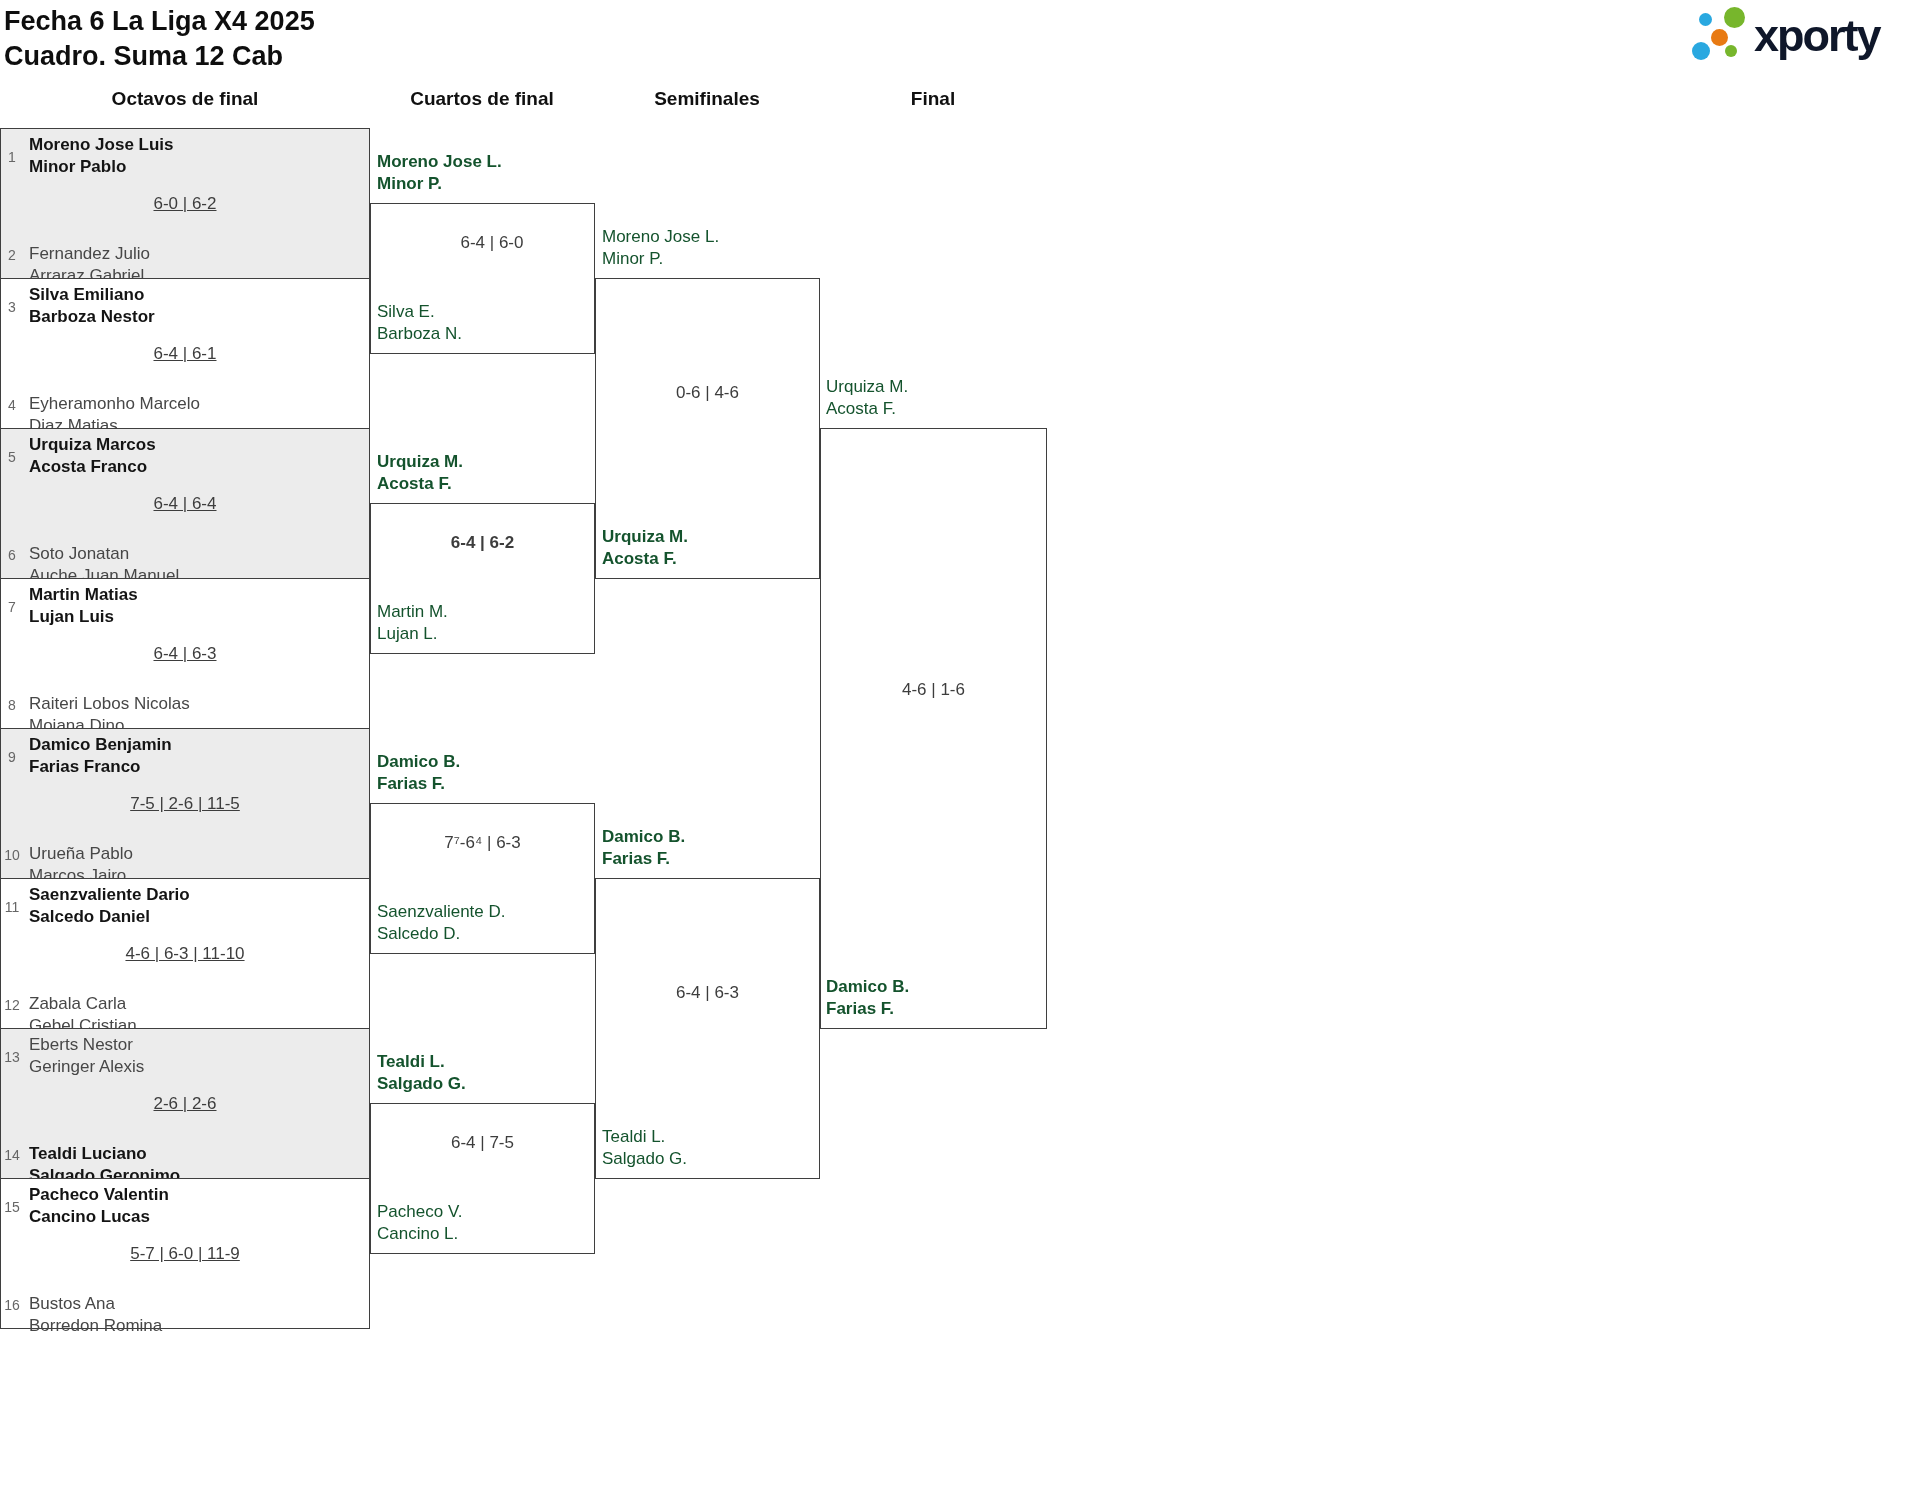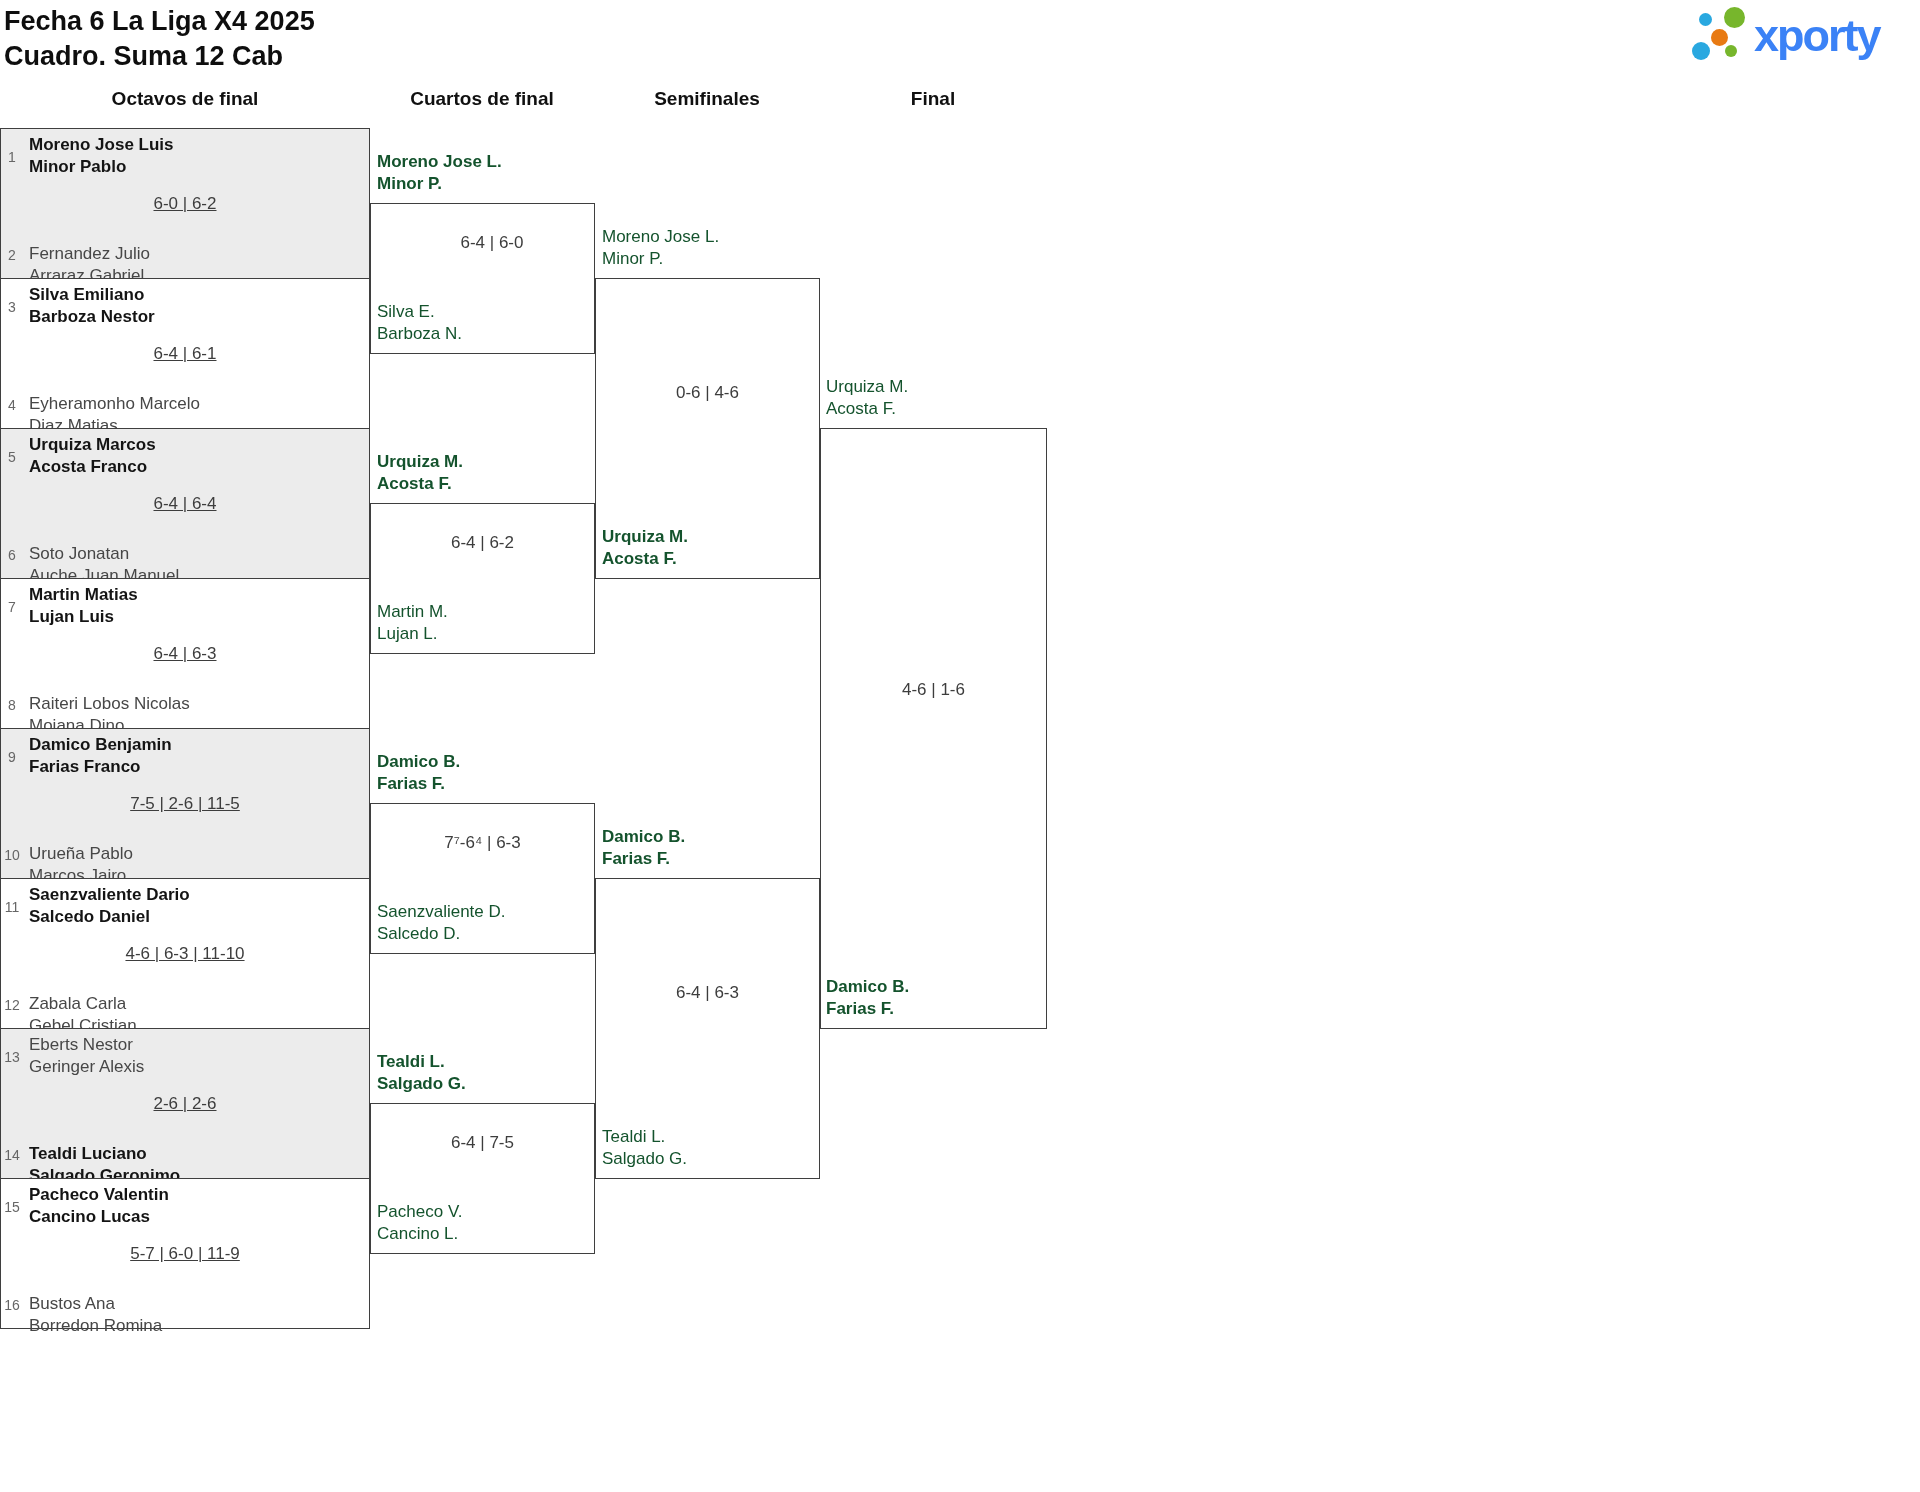--- a/index.html
+++ b/index.html
@@ -10,21 +10,21 @@
   .title { position:absolute; left:4px; top:4px; font-size:27px; line-height:35px; font-weight:700; color:#0e0e0e; }
 
   
   .logo { position:absolute; left:1688px; top:4px; width:230px; height:66px; }
   .dot { position:absolute; border-radius:50%; }
   .dot-blue-sm   { left:11px; top:9px;  width:13px; height:13px; background:#29a8e0; }
   .dot-green-lg  { left:36px; top:3px;  width:21px; height:21px; background:#77b62c; }
   .dot-orange    { left:23px; top:25px; width:17px; height:17px; background:#e87a13; }
   .dot-blue-lg   { left:4px;  top:38px; width:18px; height:18px; background:#29a8e0; }
   .dot-green-sm  { left:37px; top:41px; width:12px; height:12px; background:#77b62c; }
-  .wordmark { position:absolute; left:66px; top:8px; font-size:45px; line-height:48px; font-weight:700; letter-spacing:-2px; color:#3b82f6; }
+  .wordmark { position:absolute; left:66px; top:8px; font-size:45px; line-height:48px; font-weight:700; letter-spacing:-2px; color:#0f172a; }
 
   .round-h { position:absolute; top:88px; width:300px; text-align:center; font-size:19px; font-weight:600; color:#101010; }
 
   
   .o-match { position:absolute; left:0; width:370px; height:151px; border:1px solid #3f3f3f; background:#fff; }
   .o-match.shaded { background:#ececec; }
   .seed { position:absolute; left:0; width:22px; text-align:center; font-size:14px; line-height:22px; color:#666; }
   .seed-top { top:17px; } .seed-bottom { top:115px; }
   .team { position:absolute; left:28px; width:330px; font-size:17px; line-height:22px; color:#474747; }
   .team-top { top:5px; } .team-bottom { top:102px;margin-top:12px; }
@@ -184,21 +184,21 @@
   <div class="adv-score" style="left:370px; top:232px; width:244px;">6-4 | 6-0</div>
   <div class="adv-label" style="left:377px; top:301px;">
     <div>Silva E.</div>
       <div>Barboza N.</div>
   </div>
 
   <div class="adv-label winner" style="left:377px; top:451px;">
     <div>Urquiza M.</div>
       <div>Acosta F.</div>
   </div>
-  <div class="adv-score" style="left:370px; top:532px; width:225px;">6-4 | 6-2</div>
+  <div class="adv-score" style="left:370px; top:532px; width:225px;font-weight:bold;">6-4 | 6-2</div>
   <div class="adv-label" style="left:377px; top:601px;">
     <div>Martin M.</div>
       <div>Lujan L.</div>
   </div>
 
   <div class="adv-label winner" style="left:377px; top:751px;">
     <div>Damico B.</div>
       <div>Farias F.</div>
   </div>
   <div class="adv-score" style="left:370px; top:832px; width:225px;">7⁷-6⁴ | 6-3</div>

